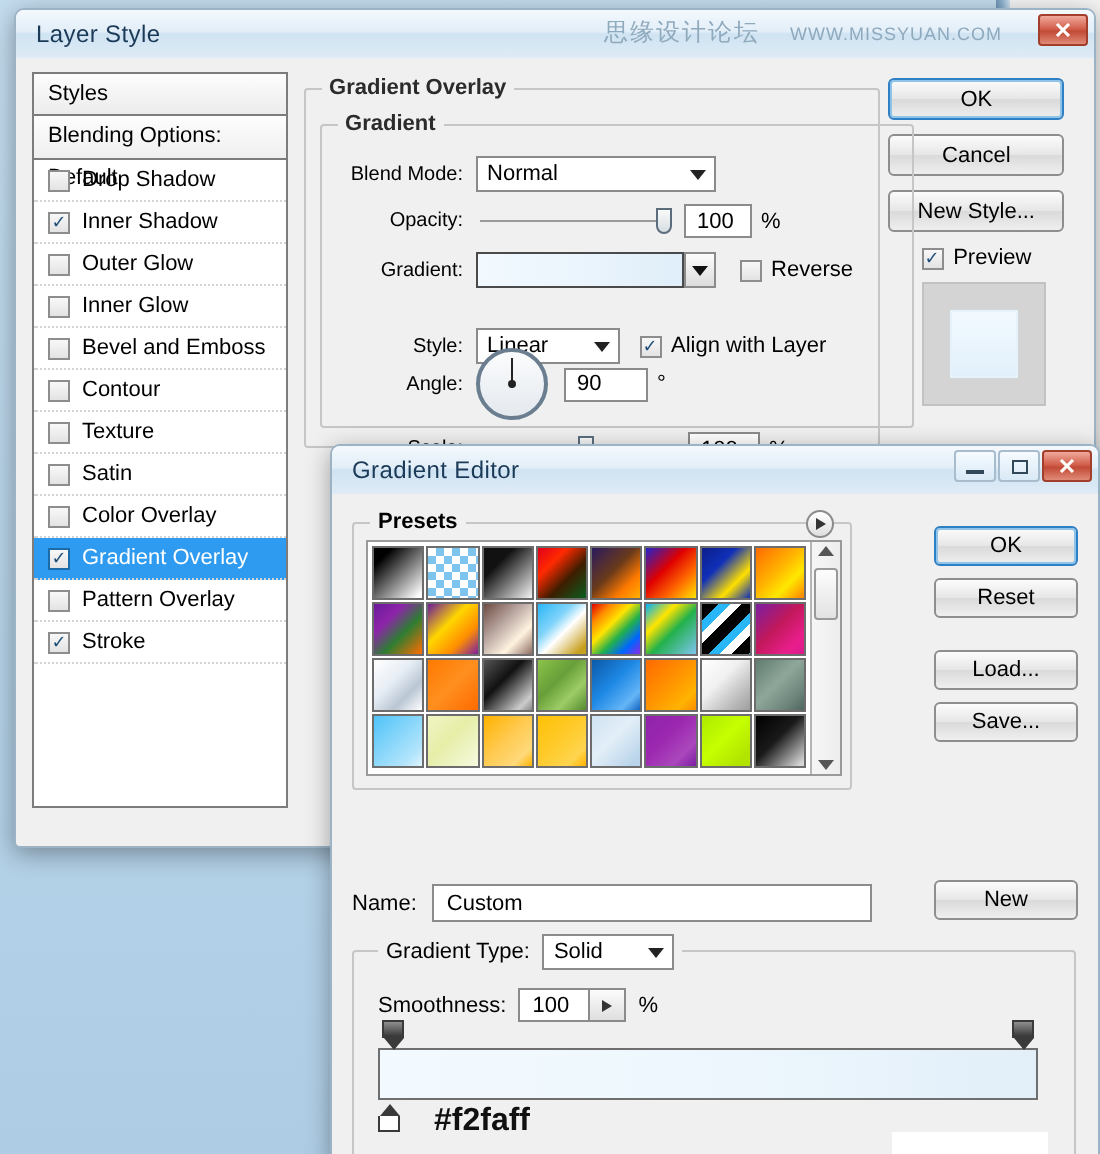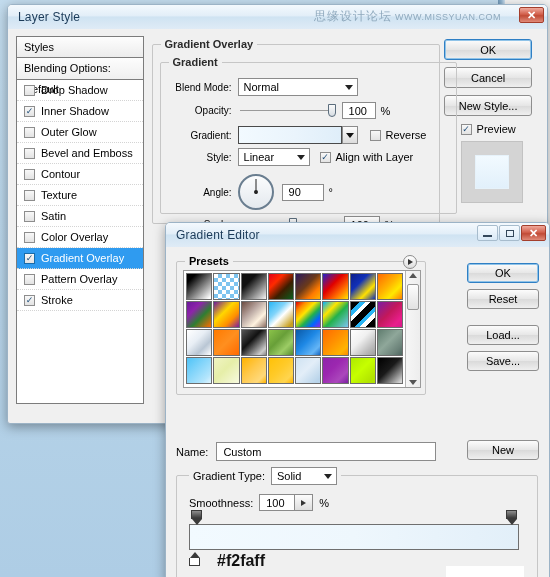--- a/index.html
+++ b/index.html
@@ -38,21 +38,21 @@
     display:flex; align-items:center;
     padding:0 4px 0 10px;
     position:relative;
   }
   .titlebar .title {
     font-size:12px; color:#1b3a58; font-weight:normal;
     letter-spacing:.2px;
   }
   .wmark {
     position:absolute; right:46px; top:3px;
-    display:flex; align-items:baseline; gap:3px;
+    display:flex; align-items:baseline; gap:15px;
     color:#8fa9bd; pointer-events:none;
   }
   .wmark .cn { font-size:12px; letter-spacing:1px; }
   .wmark .en { font-size:9px; letter-spacing:.5px; }
 
   .winbtns { position:absolute; right:3px; top:2px; display:flex; gap:1px; }
   .wb {
     width:21px; height:16px;
     border:1px solid #a7bccd;
     border-radius:2px;
@@ -345,20 +345,24 @@
           <div class="eff-row">
             <span class="cb">✓</span>
             <span>Inner Shadow</span>
           </div>
           <div class="eff-row">
             <span class="cb"></span>
             <span>Outer Glow</span>
           </div>
           <div class="eff-row">
             <span class="cb"></span>
+            <span>Inner Glow</span>
+          </div>
+          <div class="eff-row">
+            <span class="cb"></span>
             <span>Bevel and Emboss</span>
           </div>
           <div class="eff-row sub">
             <span class="cb"></span>
             <span>Contour</span>
           </div>
           <div class="eff-row sub">
             <span class="cb"></span>
             <span>Texture</span>
           </div>
@@ -416,21 +420,21 @@
         <div class="gradswatch" style="width:104px;margin-left:6px;"></div>
         <div class="dropbtn">
             <i></i>
           </div>
         <div style="display:flex;align-items:center;gap:5px;margin-left:12px;">
           <span class="cb"></span>
           <span>Reverse</span>
         </div>
       </div>
 
-      <div class="fld" style="left:18px;top:112px;">
+      <div class="fld" style="left:18px;top:128px;">
         <span class="lbl" style="width:62px;">Style:</span>
         <div class="select" style="width:72px;margin-left:6px;">
           <span>Linear</span>
           <span class="arrow"></span>
         </div>
         <div style="display:flex;align-items:center;gap:5px;margin-left:10px;">
           <span class="cb">✓</span>
           <span>Align with Layer</span>
         </div>
       </div>

